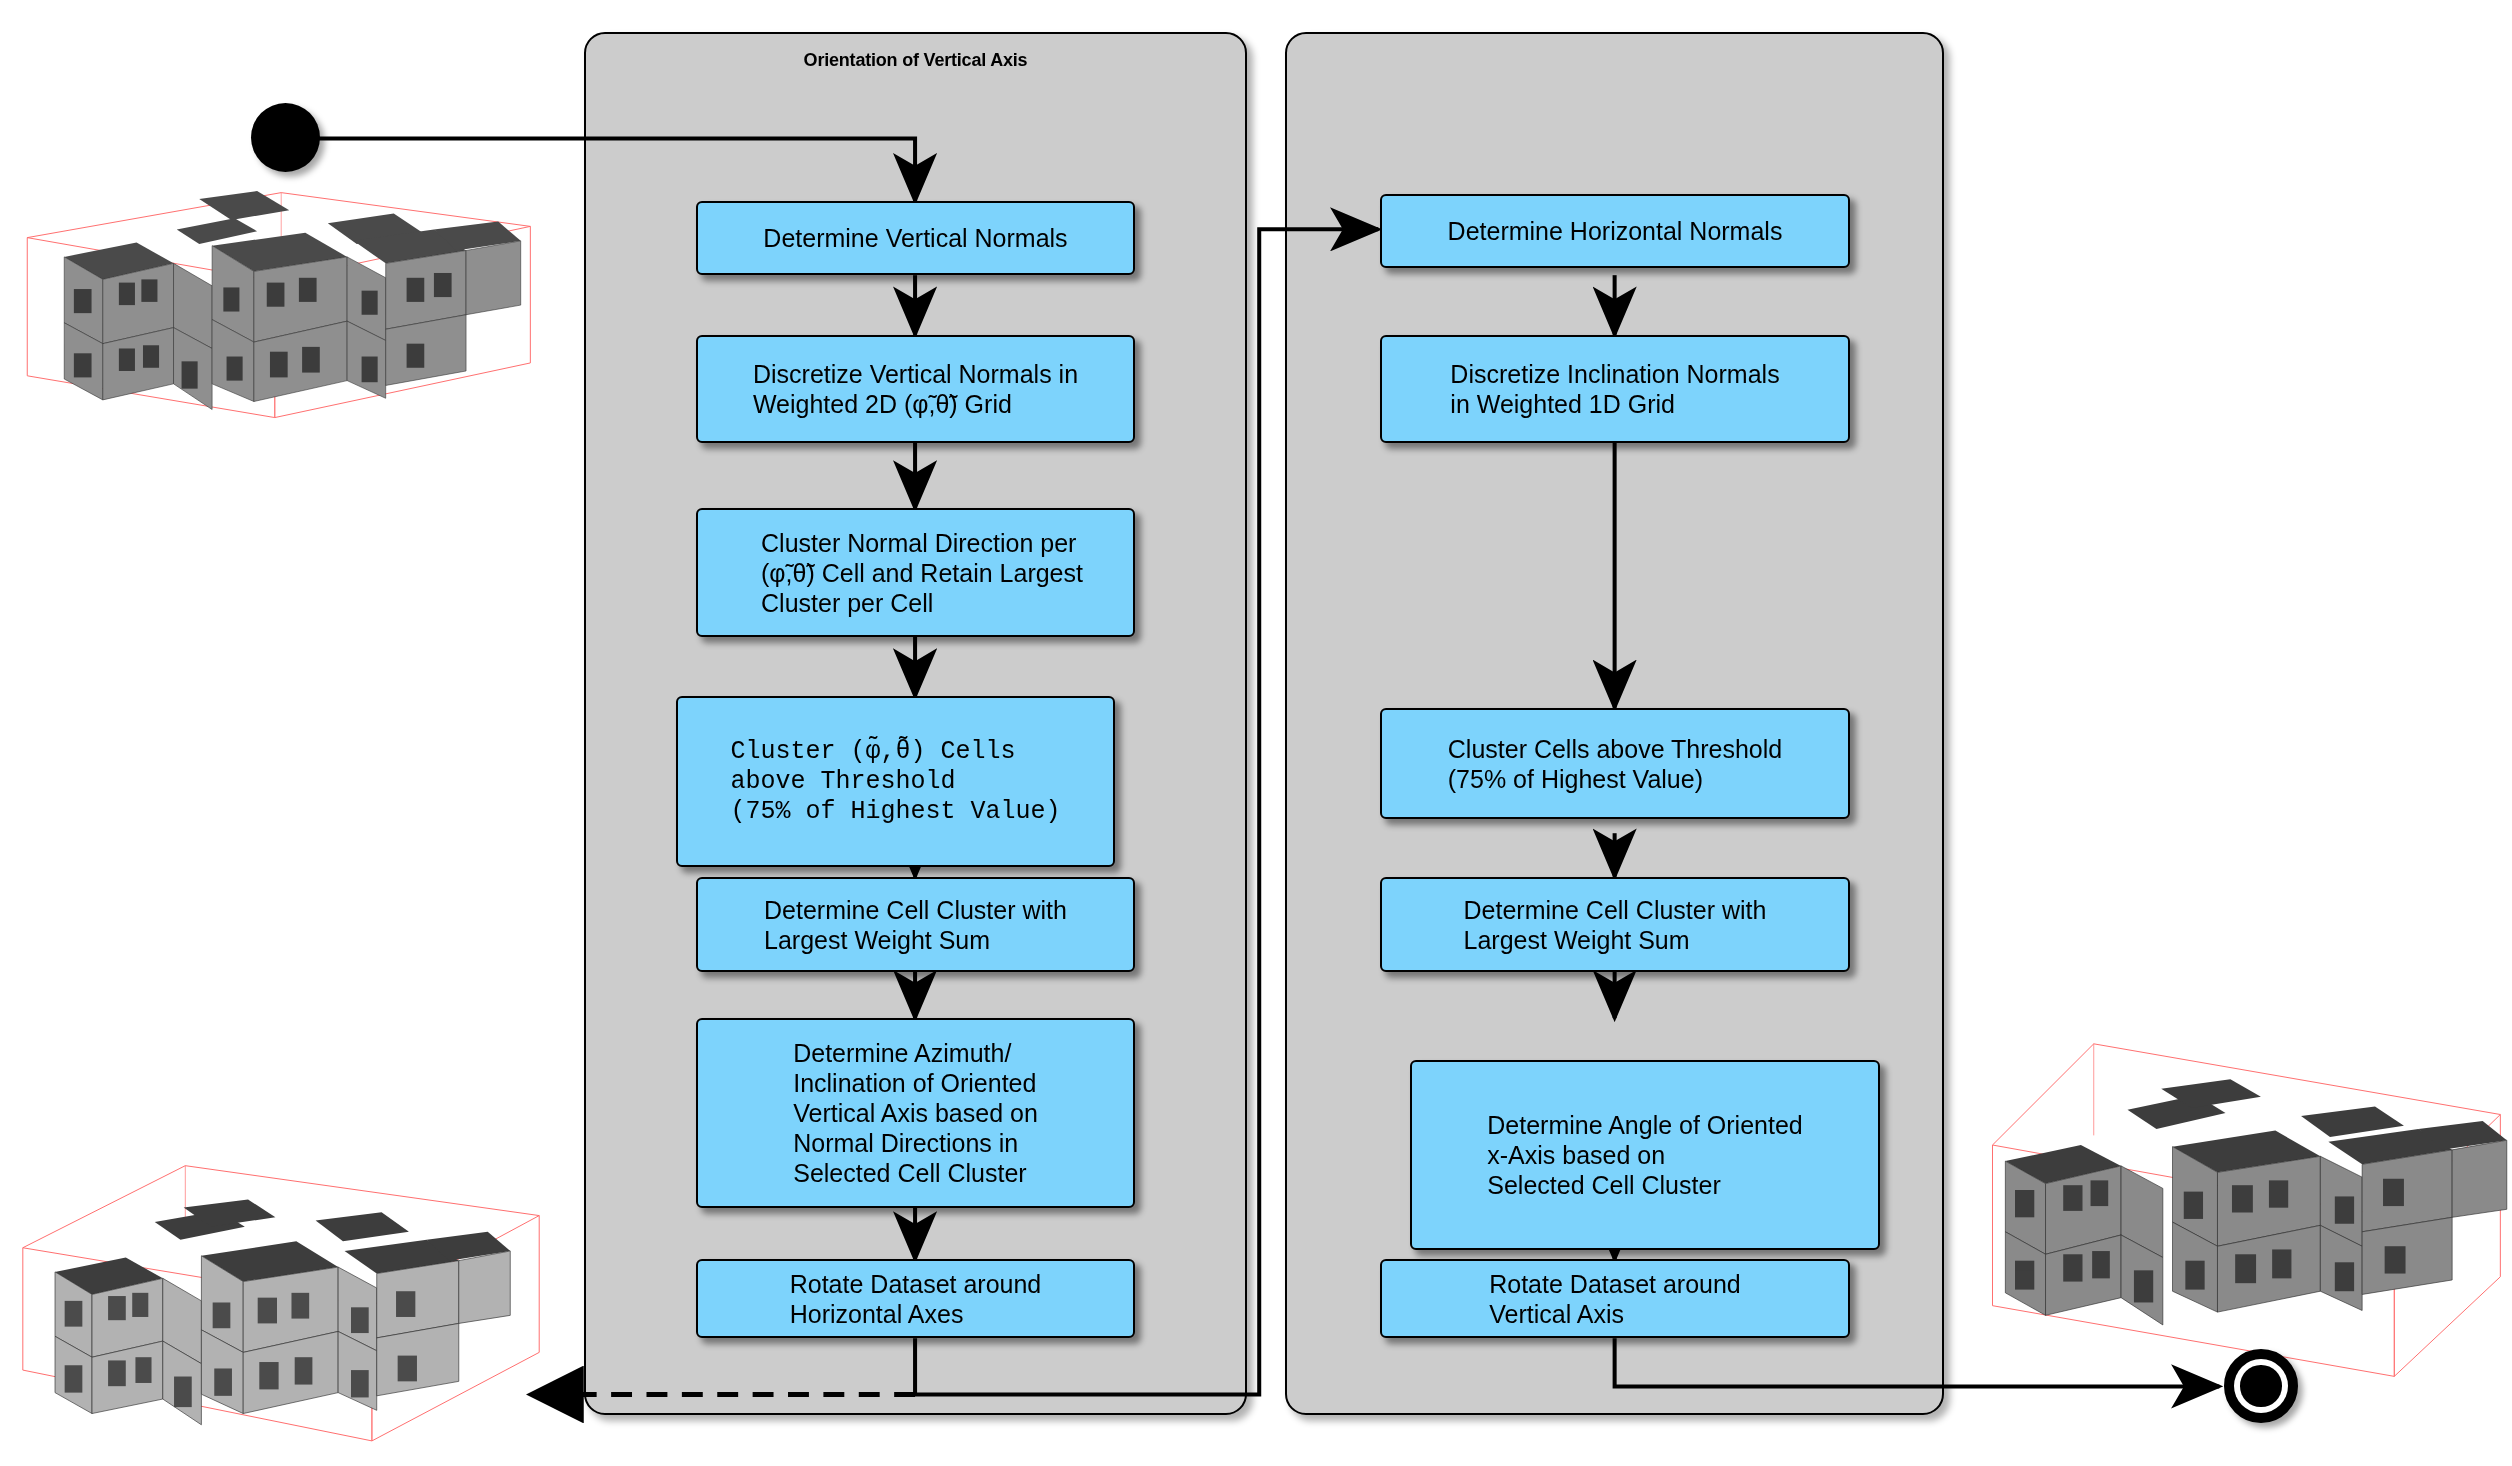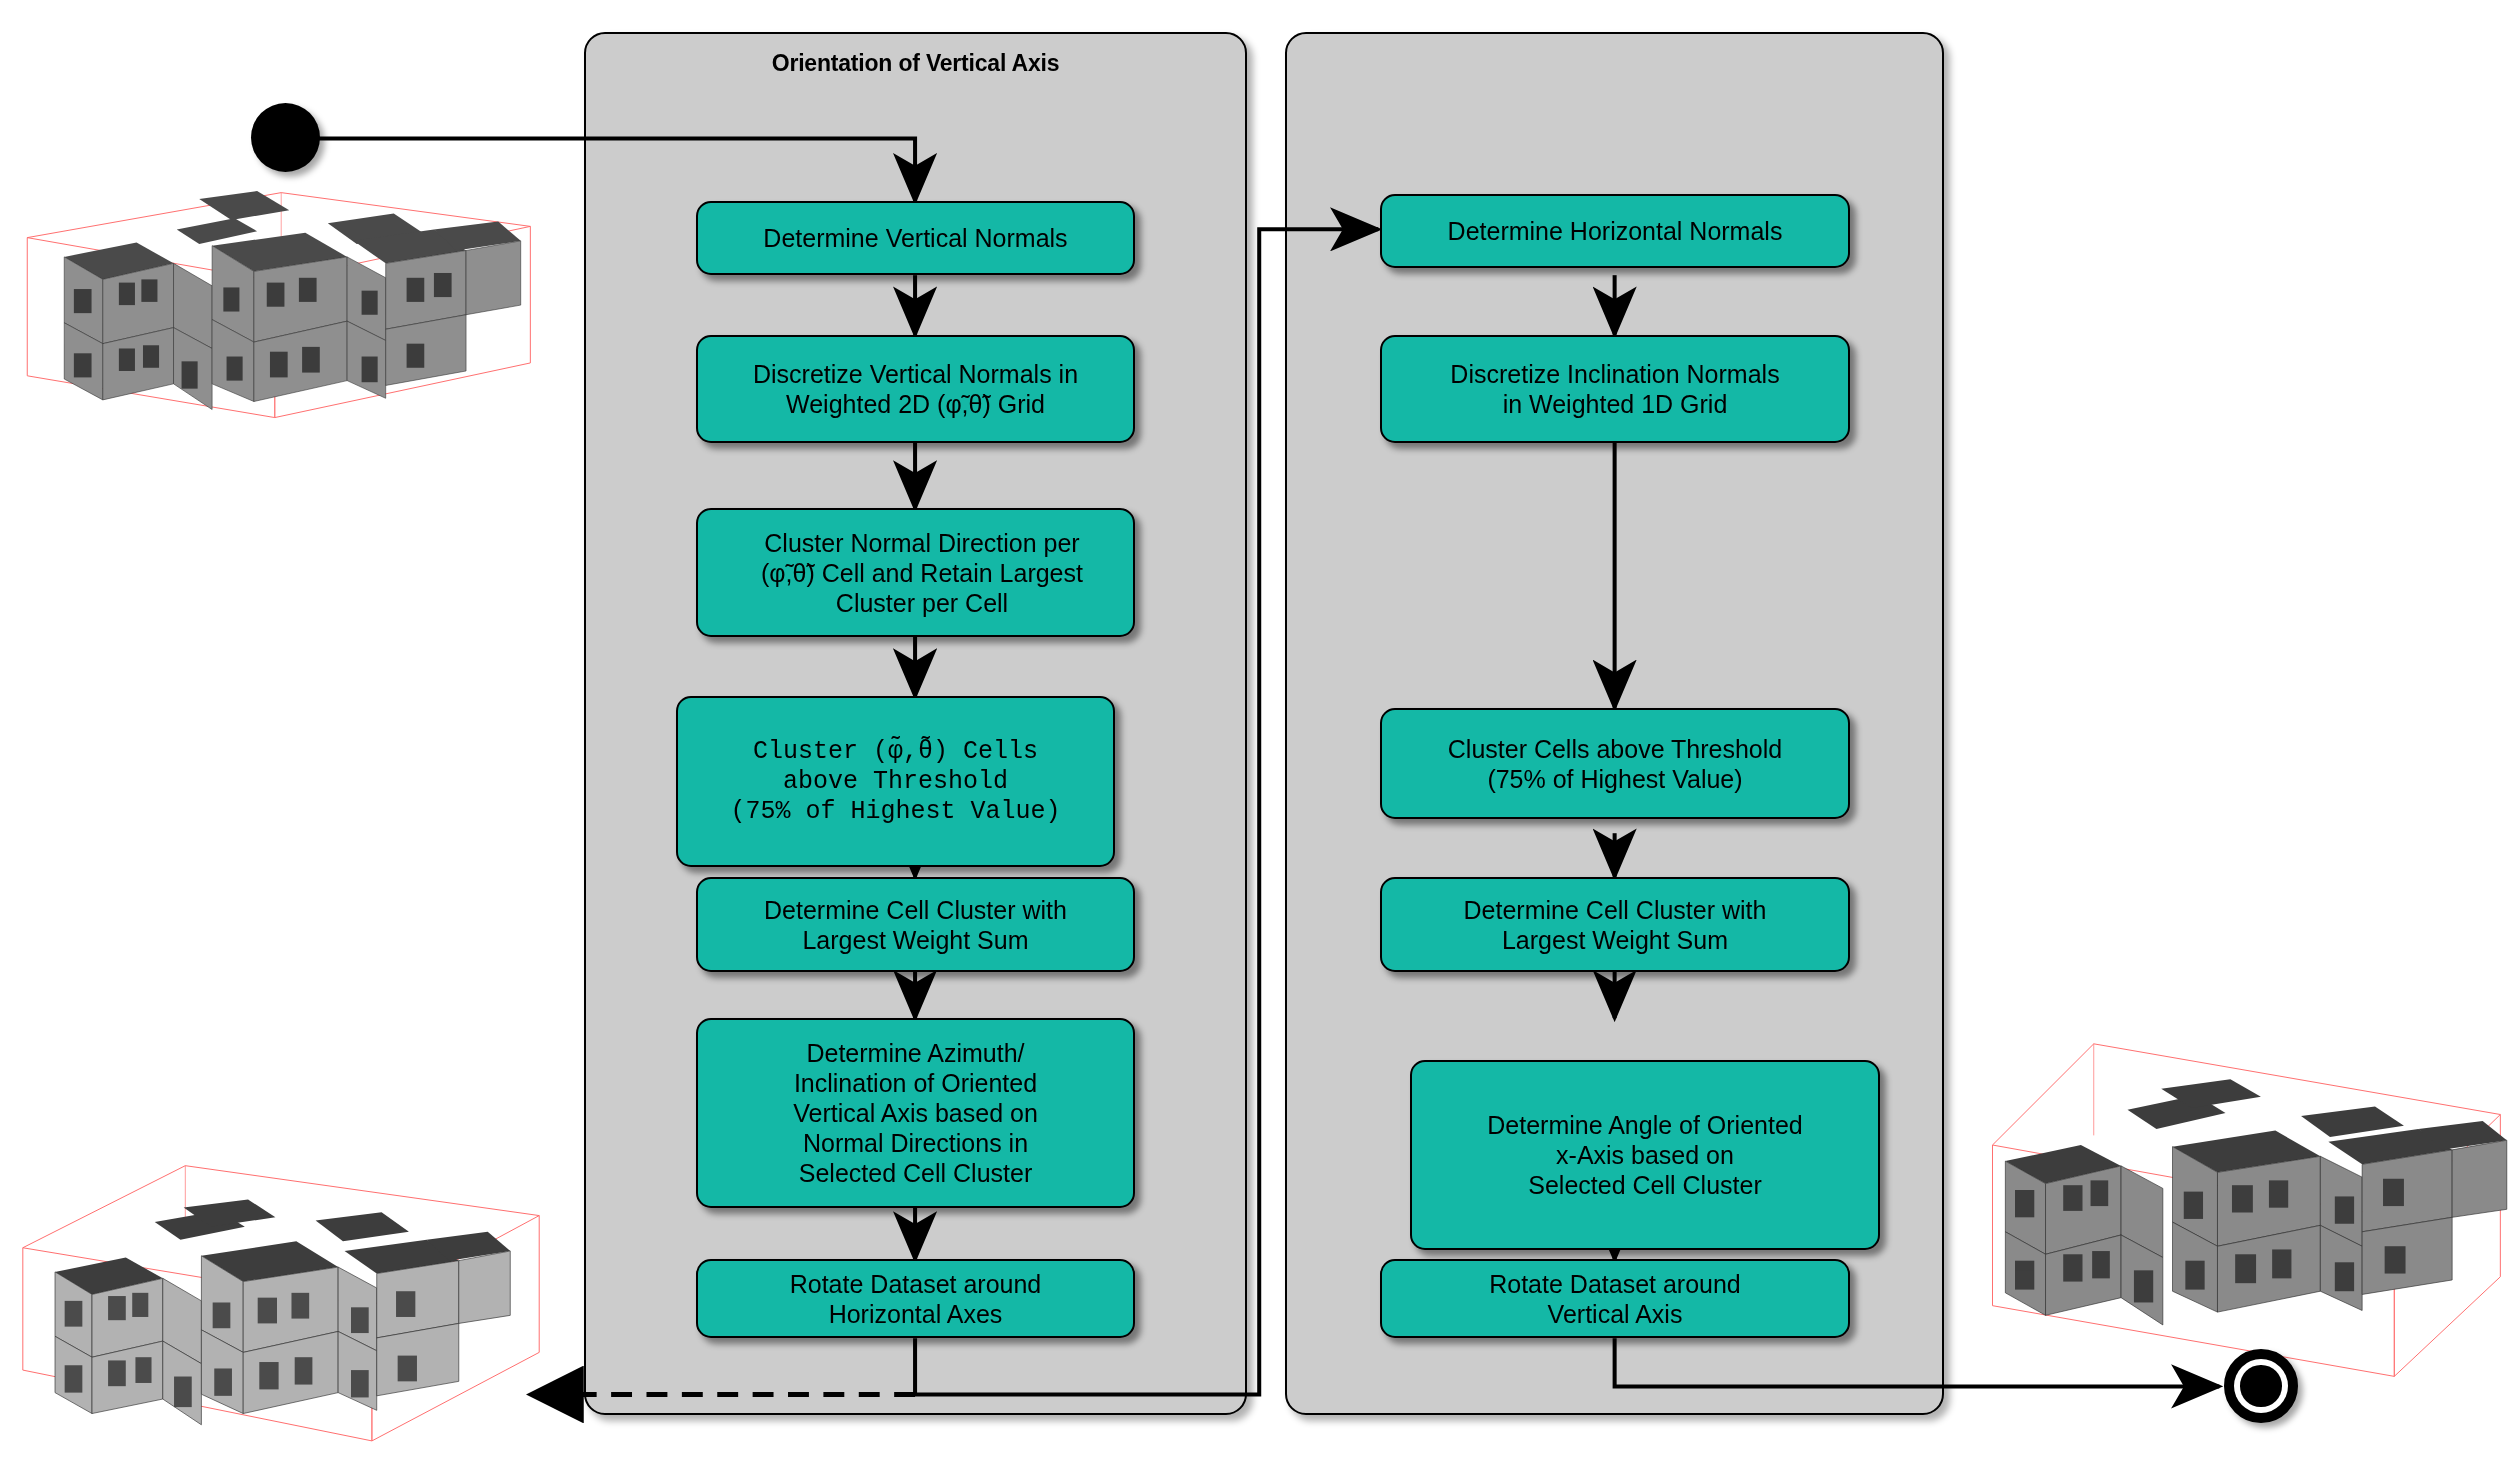--- a/index.html
+++ b/index.html
@@ -16,37 +16,36 @@
     position: absolute;
     background: #cccccc;
     border: 2.4px solid #000;
     border-radius: 21px;
     box-shadow: 5.6px 5.6px 7.2px rgba(0,0,0,0.30);
   }
   .panel-title {
     position: absolute;
     left: 0; right: 0;
     text-align: center;
-    font-size: 23px;
+    font-size: 18px;
     font-weight: bold;
     color: #000;
     letter-spacing: -0.2px;
   }
 
   
   .pbox {
     position: absolute;
-    background: #14b8a6;
+    background: #7dd3fc;
     border: 2.4px solid #000;
-    border-radius: 15px;
+    border-radius: 6px;
     box-shadow: 5.6px 5.6px 6.4px rgba(0,0,0,0.42);
     display: flex;
     align-items: center;
     justify-content: center;
-    text-align: center;
     font-size: 25px;
     line-height: 1.20;
     color: #000;
     padding: 3.2px 8px;
     white-space: pre-line;
   }
 
   
   .start-node {
     position: absolute;

